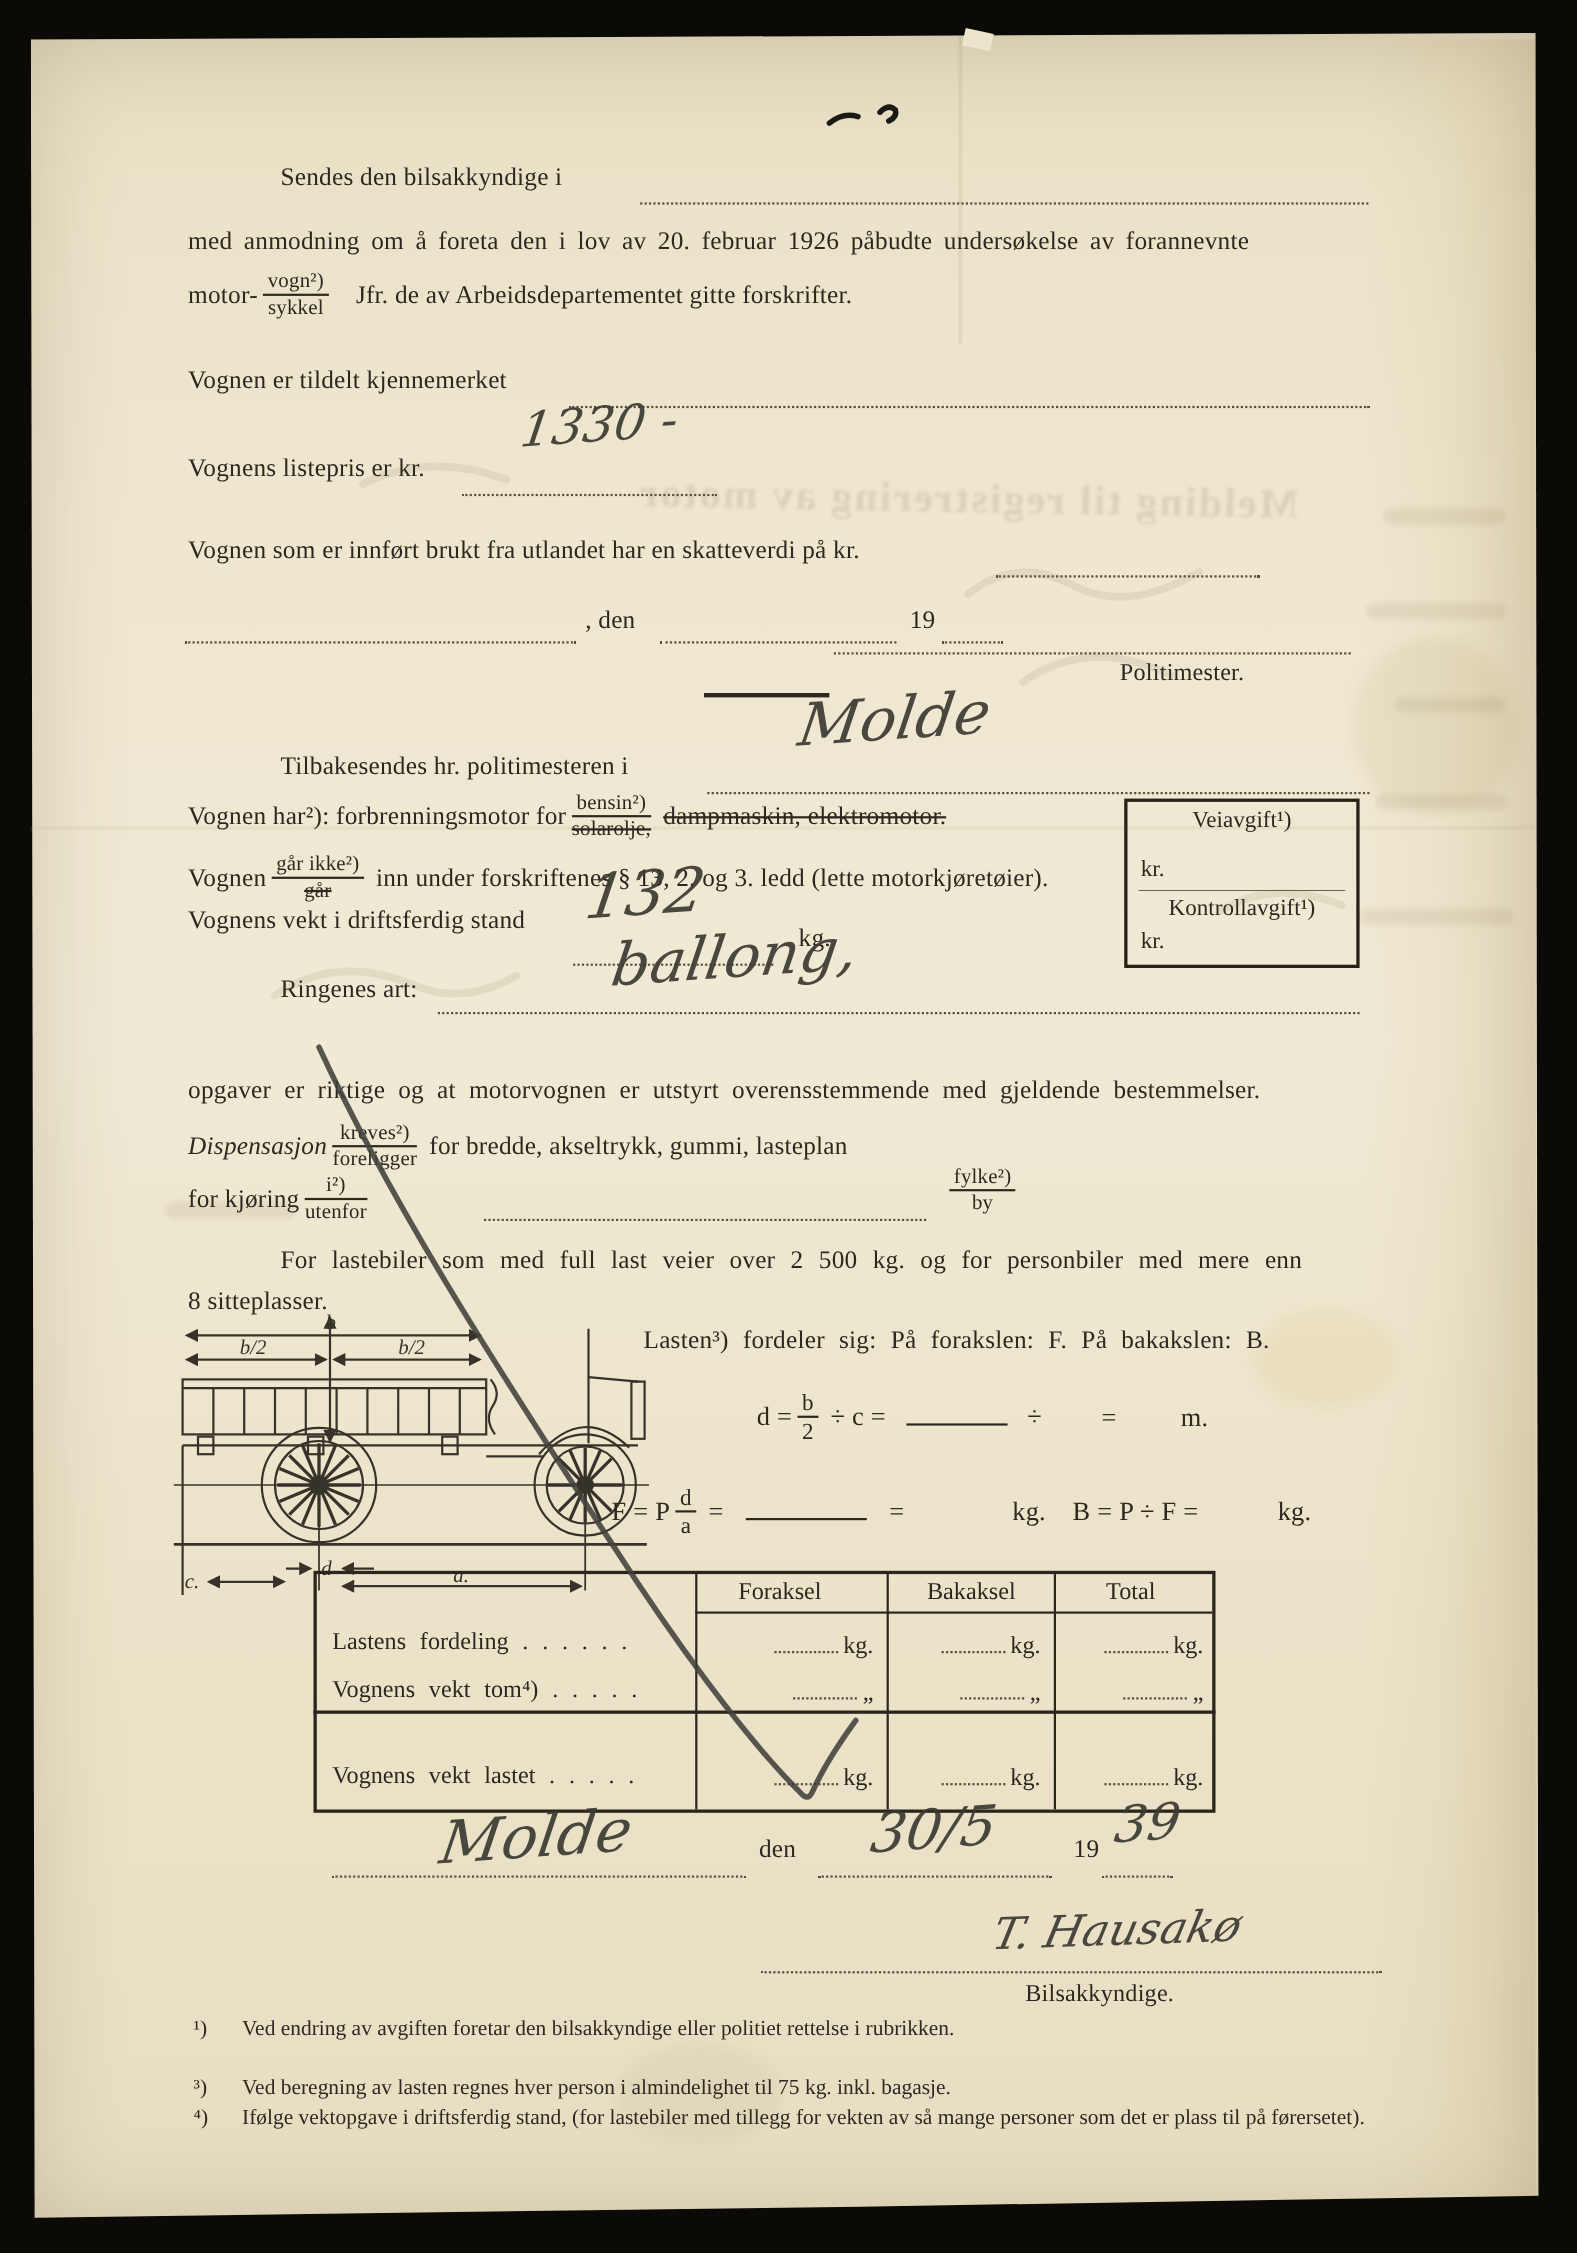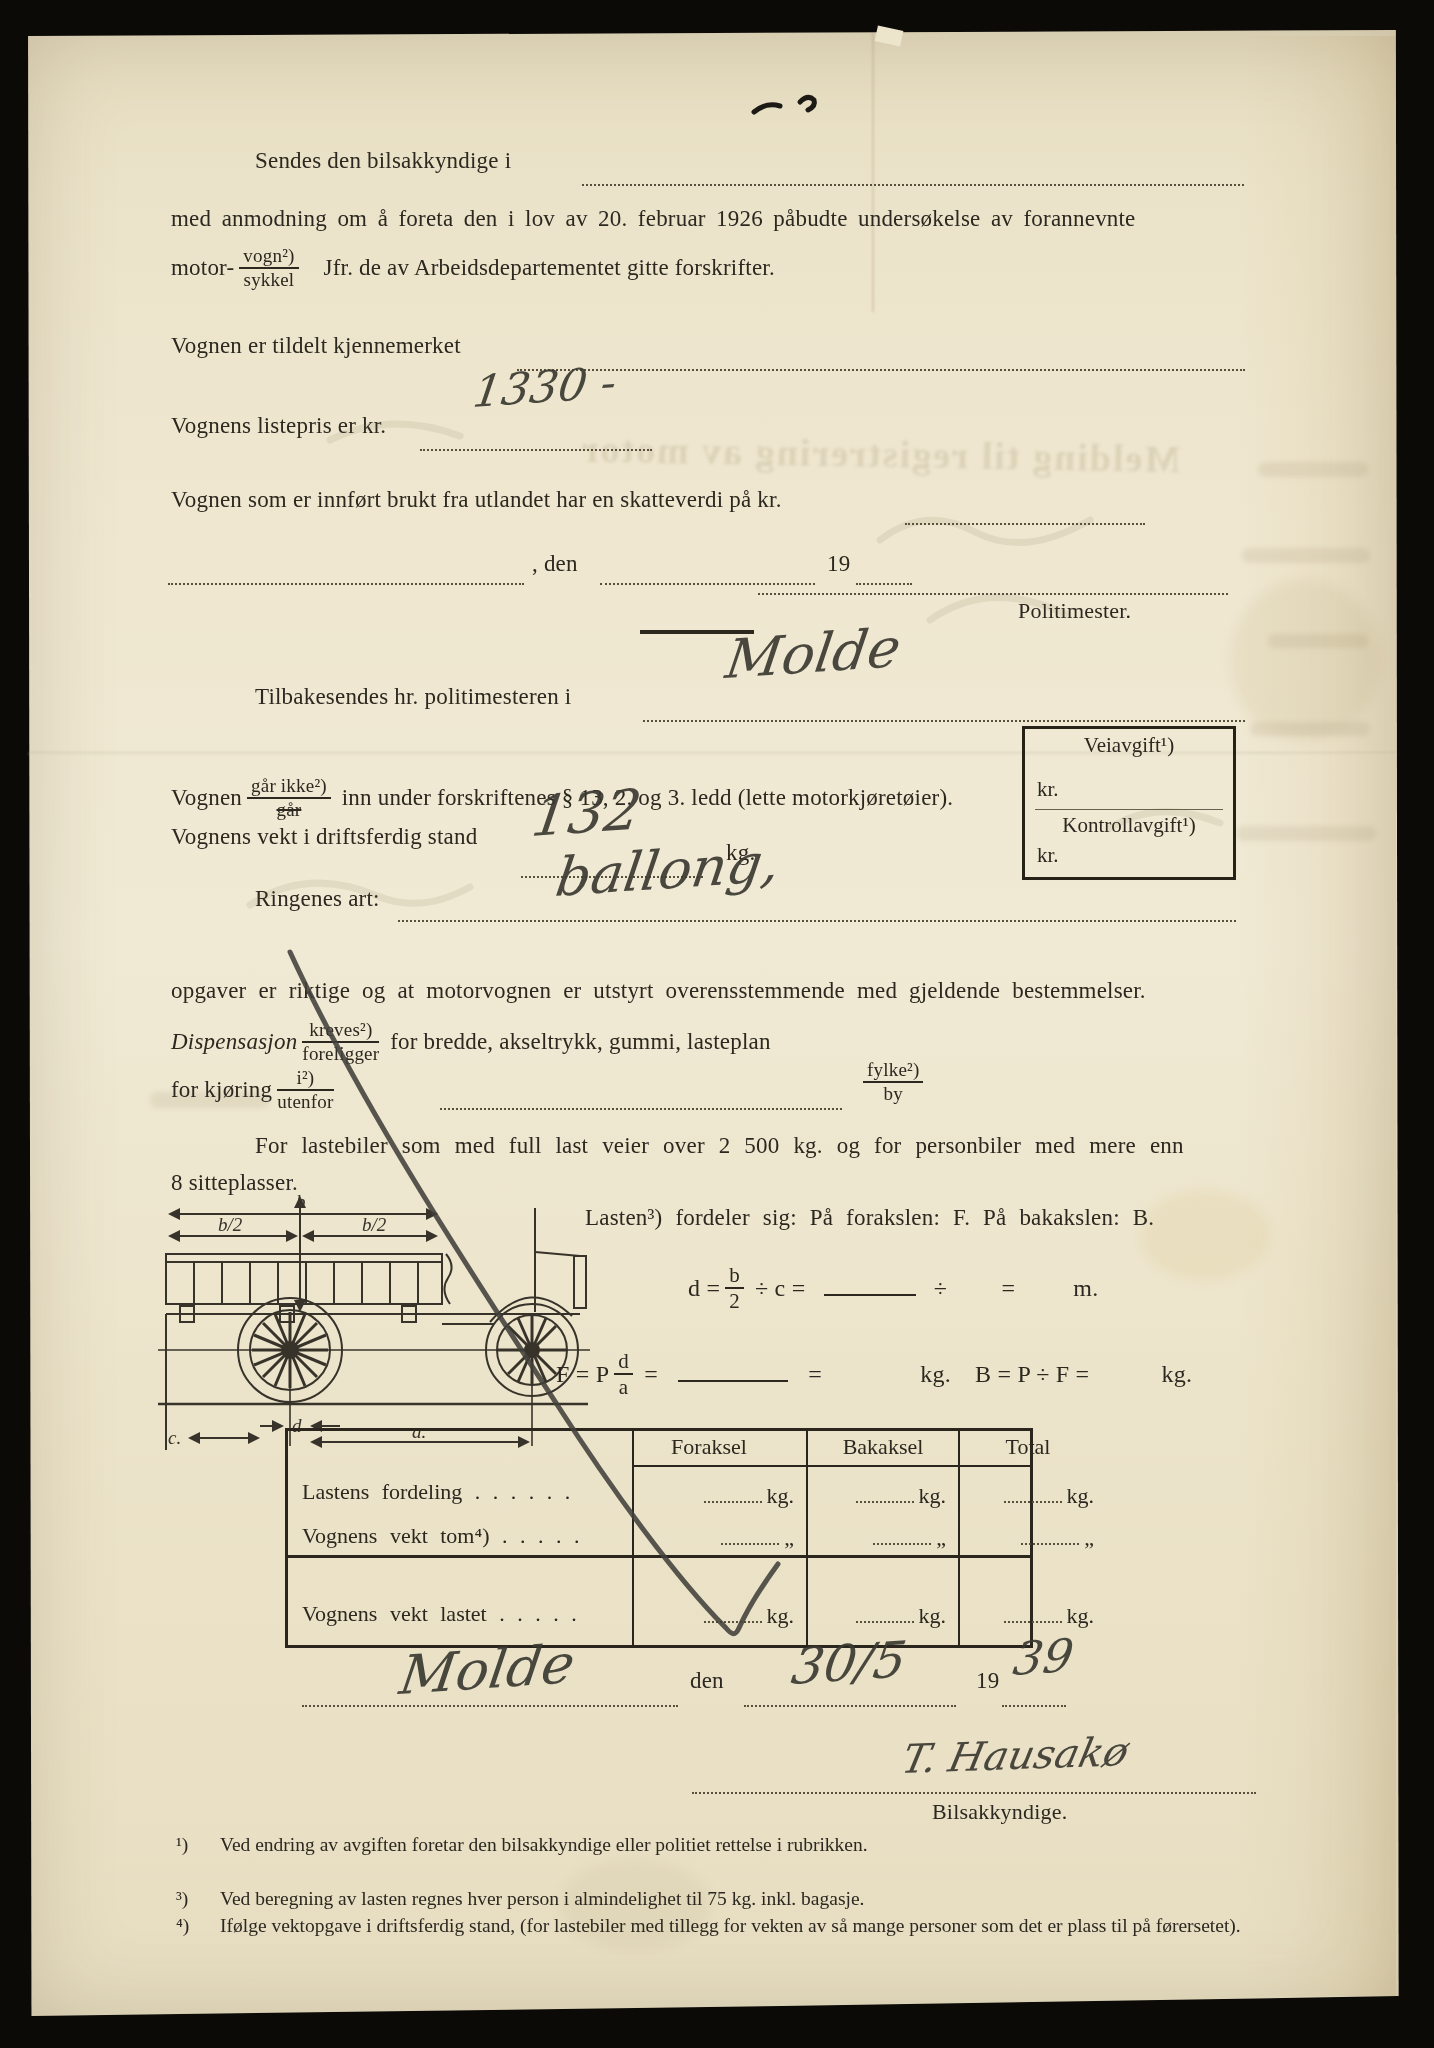--- a/index.html
+++ b/index.html
@@ -24,21 +24,21 @@
   .hw{position:absolute;font-family:"DejaVu Serif", serif;font-style:italic;color:#3b3a32;
       white-space:nowrap;transform:skewX(-12deg) rotate(-4deg);transform-origin:left bottom;opacity:.92;}
   .frac{display:inline-block;vertical-align:middle;text-align:center;line-height:1.06;font-size:19px;margin:0 5px;position:relative;top:-2px;}
   .frac .fr-top{display:block;border-bottom:2px solid #2c2820;padding:0 4px 1px;}
   .frac .fr-bot{display:block;padding-top:1px;}
   .strike{text-decoration:line-through;text-decoration-thickness:2.2px;}
   .fee-box{position:absolute;left:1022px;top:726px;width:208px;height:148px;border:3px solid #262218;font-size:21px;}
   .fee-box .fb-c{position:absolute;left:0;width:100%;text-align:center;}
   .fee-box .fb-l{position:absolute;left:12px;}
   .fee-box .fb-line{position:absolute;left:10px;right:10px;top:80px;border-top:1.5px solid rgba(60,52,32,.75);}
-  .tbl{position:absolute;left:285px;top:1428px;width:748px;height:220px;border:3px solid #2a261e;box-sizing:border-box;font-size:22px;}
+  .tbl{position:absolute;left:285px;top:1428px;width:820px;height:220px;border:3px solid #2a261e;box-sizing:border-box;font-size:22px;}
   .tbl .v{position:absolute;top:0;bottom:0;width:0;border-left:2px solid #2a261e;}
   .tbl .h-head{position:absolute;left:344px;right:0;top:34px;border-top:2px solid #2a261e;}
   .tbl .h-mid{position:absolute;left:-3px;right:-3px;top:124px;border-top:3px solid #2a261e;}
   .tbl .hd{position:absolute;width:150px;text-align:center;top:3px;}
   .tbl .rl{position:absolute;left:14px;word-spacing:7px;}
   .tbl .cell{position:absolute;width:128px;text-align:right;}
   .cdot{display:inline-block;width:58px;height:13px;border-bottom:2px dotted #57503c;margin-right:5px;}
   .fn{position:absolute;left:176px;width:1130px;font-size:19.5px;line-height:1.38;}
   .fn .num{display:inline-block;width:44px;vertical-align:top;}
   .fn .txt{display:inline-block;width:1070px;white-space:normal;}
@@ -97,20 +97,24 @@
   <div class="dot" style="left:856px;top:583px;width:56px;"></div>
 
   <div class="dot" style="left:758px;top:593px;width:470px;"></div>
   <div class="t sm" style="left:1018px;top:598px;">Politimester.</div>
   <div class="sol" style="left:640px;top:630px;width:114px;"></div>
   <div class="hw" style="left:722px;top:628px;font-size:54px;">Molde</div>
 
   <div class="t" style="left:255px;top:684px;">Tilbakesendes hr. politimesteren i</div>
   <div class="dot" style="left:643px;top:720px;width:602px;"></div>
 
+  <div class="t" style="left:171px;top:722px;">
+    <span>Vognen har²): forbrenningsmotor for</span><span class="frac"><span class="fr-top">bensin²)</span><span class="fr-bot strike">solarolje,</span></span>
+    <span class="strike">dampmaskin, elektromotor.</span>
+  </div>
 
   <div class="fee-box">
     <div class="fb-c" style="top:4px;">Veiavgift¹)</div>
     <div class="fb-l" style="top:48px;">kr.</div>
     <div class="fb-line"></div>
     <div class="fb-c" style="top:84px;">Kontrollavgift¹)</div>
     <div class="fb-l" style="top:114px;">kr.</div>
   </div>
 
   <div class="t" style="left:171px;top:778px;">

